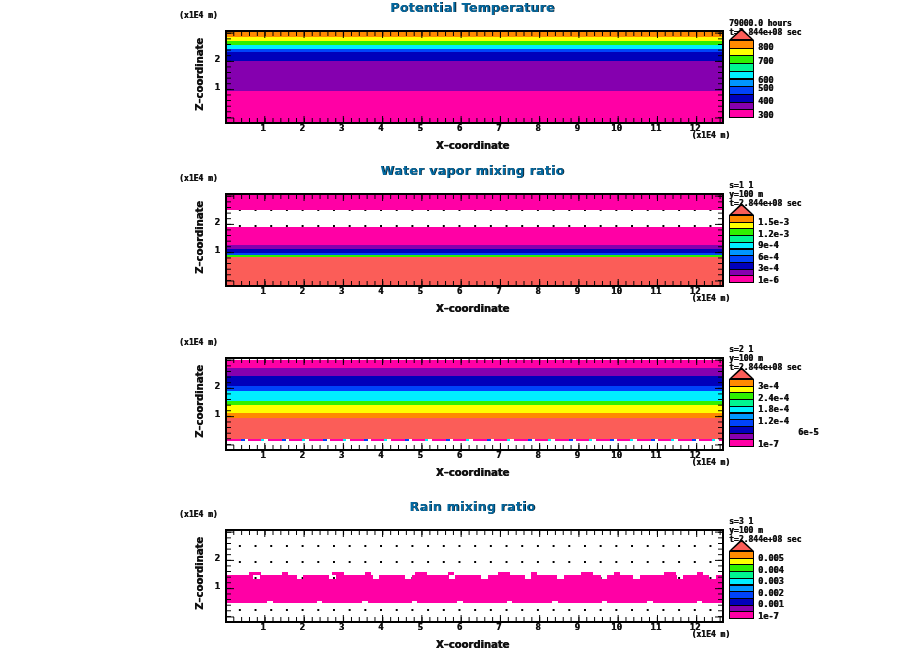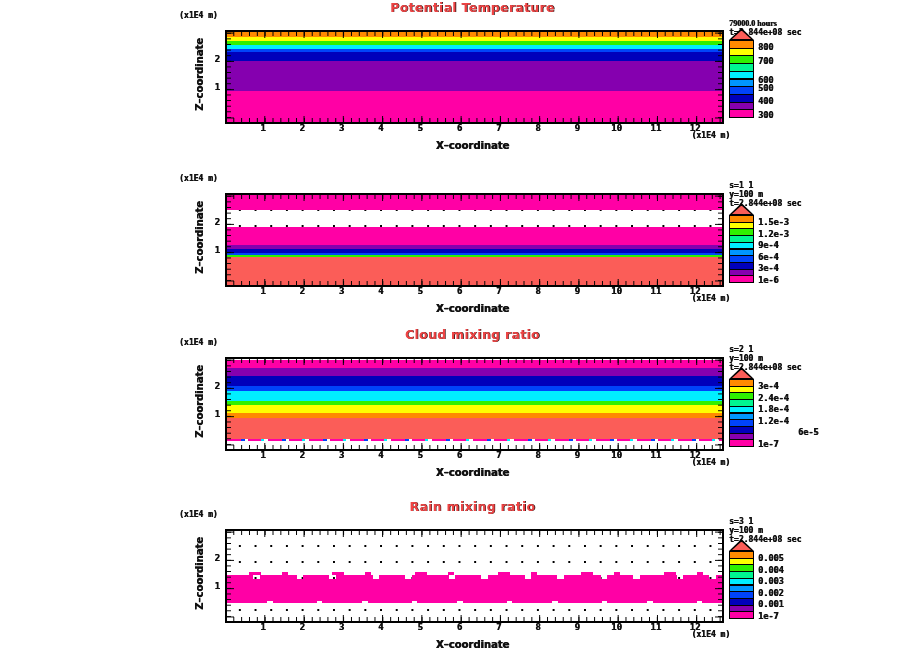--- a/index.html
+++ b/index.html
@@ -1,20 +1,20 @@
 <!DOCTYPE html>
 <html><head>
 <meta charset="utf-8">
 <style>
   html,body{margin:0;padding:0;background:#fff;width:904px;height:654px;overflow:hidden;}
   #figure{position:relative;width:904px;height:654px;background:#fff;}
   .panel{position:absolute;left:0;width:904px;height:163px;}
   .abs{position:absolute;}
   .panel-title{position:absolute;left:225px;width:495px;top:0;text-align:center;
-    font:bold 12.5px "DejaVu Sans",sans-serif;letter-spacing:.3px;color:#ef4444;
+    font:bold 12.5px "DejaVu Sans",sans-serif;letter-spacing:.3px;color:#0369a1;
     text-shadow:.6px 0 0 #111;}
   .unit-label{font:bold 8px "DejaVu Sans Mono",monospace;color:#111;text-shadow:.5px 0 0 #111;white-space:nowrap;}
   .axis-label{font:bold 10px "DejaVu Sans",sans-serif;color:#111;text-shadow:.6px 0 0 #111;}
   .tick-label{font:bold 9px "DejaVu Sans Mono",monospace;color:#111;text-shadow:.5px 0 0 #111;}
   .hdr{font:bold 8px "DejaVu Sans Mono",monospace;line-height:9px;color:#111;text-shadow:.5px 0 0 #111;white-space:nowrap;}
   .cb-label{font:bold 8.5px "DejaVu Sans Mono",monospace;color:#111;text-shadow:.6px 0 0 #111;white-space:nowrap;}
   .plot{position:absolute;left:225px;top:30px;width:495px;height:90px;border:2px solid #000;
     box-sizing:content-box;background-color:#fff;
     background-image:radial-gradient(circle,#000 .7px,transparent .9px);
     background-size:15.7px 16px;background-position:5px 7px;overflow:hidden;}
@@ -83,21 +83,21 @@
       <div class="abs tick-label" style="top: 123px; left: 408.1px; width: 24px; text-align: center;">5</div>
       <div class="abs tick-label" style="top: 123px; left: 447.4px; width: 24px; text-align: center;">6</div>
       <div class="abs tick-label" style="top: 123px; left: 486.6px; width: 24px; text-align: center;">7</div>
       <div class="abs tick-label" style="top: 123px; left: 525.9px; width: 24px; text-align: center;">8</div>
       <div class="abs tick-label" style="top: 123px; left: 565.2px; width: 24px; text-align: center;">9</div>
       <div class="abs tick-label" style="top: 123px; left: 604.4px; width: 24px; text-align: center;">10</div>
       <div class="abs tick-label" style="top: 123px; left: 643.7px; width: 24px; text-align: center;">11</div>
       <div class="abs tick-label" style="top: 123px; left: 683px; width: 24px; text-align: center;">12</div>
       <div class="abs unit-label" style="left: 650px; width: 80px; top: 131px; text-align: right;">(x1E4 m)</div>
       <div class="abs axis-label" style="left: 225px; width: 495px; top: 140px; text-align: center;">X–coordinate</div>
-      <div class="abs hdr" style="left: 729px; top: 19px; font-family: Liberation Serif, serif;">79000.0 hours</div>
+      <div class="abs hdr" style="left: 729px; top: 19px;">79000.0 hours</div>
       <div class="abs hdr" style="left: 729px; top: 28px;">t=2.844e+08 sec</div>
       <div class="tri-outer" style="top: 28px; height: 12px;"></div>
       <div class="tri-inner" style="top: 30.5px; height: 8.5px;"></div>
       <div class="cb-box" style="top: 40px; height: 8.7px; background: rgb(255, 138, 0);"></div>
       <div class="cb-box" style="top: 47.7px; height: 8.7px; background: rgb(255, 255, 0);"></div>
       <div class="cb-box" style="top: 55.4px; height: 8.7px; background: rgb(48, 240, 0);"></div>
       <div class="cb-box" style="top: 63.1px; height: 8.7px; background: rgb(0, 245, 145);"></div>
       <div class="cb-box" style="top: 70.8px; height: 8.7px; background: rgb(0, 239, 255);"></div>
       <div class="cb-box" style="top: 78.5px; height: 8.7px; background: rgb(0, 150, 255);"></div>
       <div class="cb-box" style="top: 86.2px; height: 8.7px; background: rgb(0, 67, 250);"></div>
@@ -105,20 +105,21 @@
       <div class="cb-box" style="top: 101.6px; height: 8.7px; background: rgb(133, 0, 175);"></div>
       <div class="cb-box" style="top: 109.3px; height: 8.7px; background: rgb(255, 0, 165);"></div>
       <div class="abs cb-label" style="left: 758px; top: 42px;">800</div>
       <div class="abs cb-label" style="left: 758px; top: 55.6px;">700</div>
       <div class="abs cb-label" style="left: 758px; top: 75px;">600</div>
       <div class="abs cb-label" style="left: 758px; top: 82.8px;">500</div>
       <div class="abs cb-label" style="left: 758px; top: 96.4px;">400</div>
       <div class="abs cb-label" style="left: 758px; top: 110px;">300</div>
     </div>
     <div class="panel" style="top: 163px;">
+      <div class="panel-title">Water vapor mixing ratio</div>
       <div class="abs unit-label" style="left: 179px; top: 11px;">(x1E4 m)</div>
       <div class="ylab-rot axis-label" style="left: 194px; top: 30px; height: 90px;">Z–coordinate</div>
       <div class="abs tick-label" style="left: 206px; width: 14px; text-align: right; top: 54px;">2</div>
       <div class="abs tick-label" style="left: 206px; width: 14px; text-align: right; top: 82px;">1</div>
       <div class="plot">
         <div class="band" style="top: 0px; height: 15.3px; background: rgb(255, 0, 165);"></div>
         <div class="band" style="top: 31.9px; height: 18px; background: rgb(255, 0, 165);"></div>
         <div class="band" style="top: 50px; height: 4px; background: rgb(133, 0, 175);"></div>
         <div class="band" style="top: 54px; height: 4.1px; background: rgb(0, 0, 187);"></div>
         <div class="band" style="top: 58.1px; height: 2px; background: rgb(0, 67, 250);"></div>
@@ -163,21 +164,20 @@
       <div class="cb-box" style="top: 105.6px; height: 7.7px; background: rgb(133, 0, 175);"></div>
       <div class="cb-box" style="top: 112.3px; height: 7.7px; background: rgb(255, 0, 165);"></div>
       <div class="abs cb-label" style="left: 758px; top: 54px;">1.5e-3</div>
       <div class="abs cb-label" style="left: 758px; top: 65.6px;">1.2e-3</div>
       <div class="abs cb-label" style="left: 758px; top: 77.2px;">9e-4</div>
       <div class="abs cb-label" style="left: 758px; top: 88.8px;">6e-4</div>
       <div class="abs cb-label" style="left: 758px; top: 100.4px;">3e-4</div>
       <div class="abs cb-label" style="left: 758px; top: 112px; text-align: right;">1e-6</div>
     </div>
     <div class="panel" style="top: 327px;">
-      <div class="panel-title">Cloud mixing ratio</div>
       <div class="abs unit-label" style="left: 179px; top: 11px;">(x1E4 m)</div>
       <div class="ylab-rot axis-label" style="left: 194px; top: 30px; height: 90px;">Z–coordinate</div>
       <div class="abs tick-label" style="left: 206px; width: 14px; text-align: right; top: 54px;">2</div>
       <div class="abs tick-label" style="left: 206px; width: 14px; text-align: right; top: 82px;">1</div>
       <div class="plot">
         <div class="band" style="top: 0.9px; height: 8.1px; background: rgb(255, 0, 165);"></div>
         <div class="band" style="top: 9px; height: 8.4px; background: rgb(133, 0, 175);"></div>
         <div class="band" style="top: 17.4px; height: 10px; background: rgb(0, 0, 187);"></div>
         <div class="band" style="top: 27.4px; height: 5px; background: rgb(0, 67, 250);"></div>
         <div class="band" style="top: 32.4px; height: 9.9px; background: rgb(0, 239, 255);"></div>

